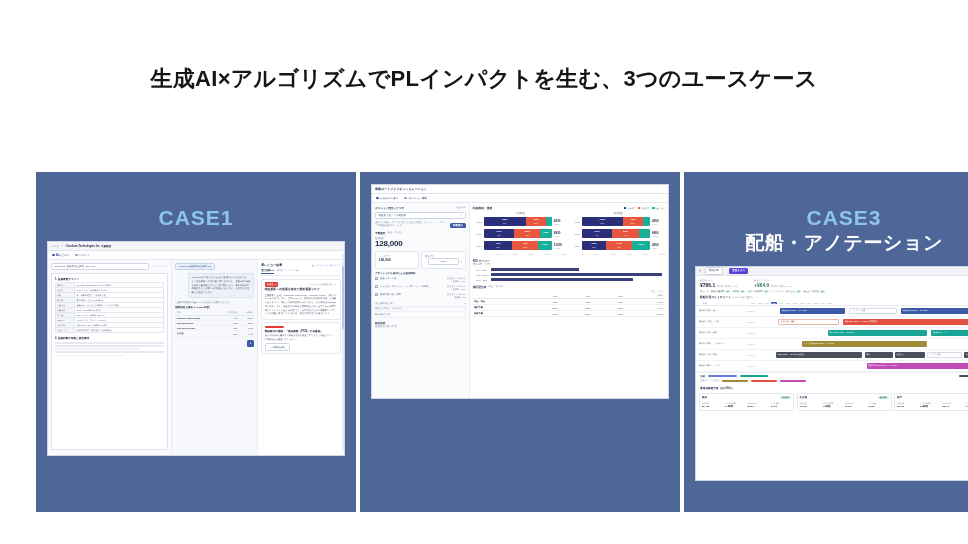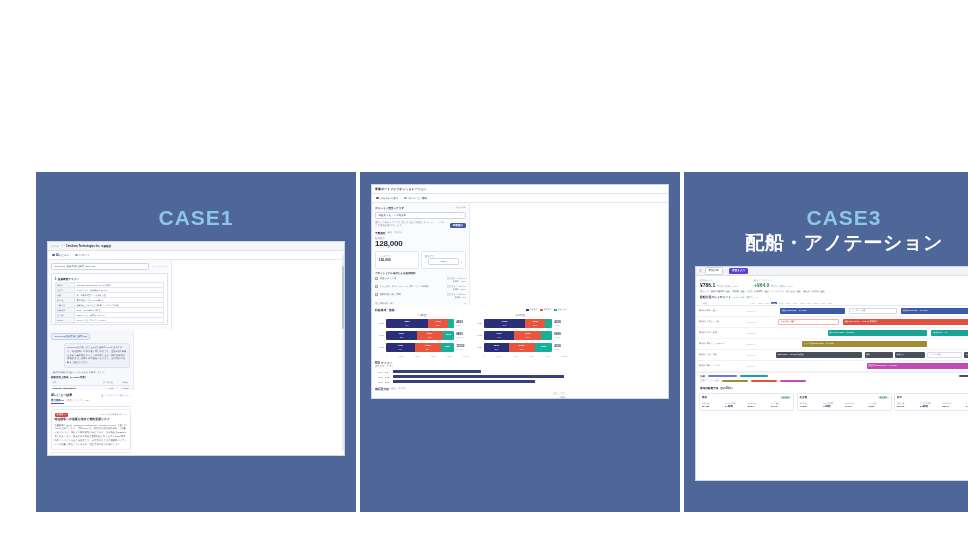--- a/index.html
+++ b/index.html
@@ -57,21 +57,21 @@
   .mu-topbar .crumb { font-size: 2.6px; color: #6a7183; }
   .mu-topbar .crumb.b { color: #2a3140; font-weight: 700; }
   .mu-tabs {
     height: 9px; border-bottom: 1px solid #e3e7f0; background:#fff;
     display: flex; align-items: center; gap: 6px; padding: 0 4px;
   }
   .mu-tab { font-size: 2.6px; color: #7b8292; display:flex; align-items:center; gap:1.5px; }
   .mu-tab.active { color: #2b3a67; font-weight: 700; }
   .mu-tab .dot { width:2.5px; height:2.5px; background:#9aa3b5; border-radius:1px; display:block;}
   .mu-tab.active .dot { background:#3d5aa8; }
-  .mu-body { display: flex; height: calc(100% - 18px); flex-direction: column; }
+  .mu-body { display: flex; height: calc(100% - 18px); }
   .mu-col { overflow: hidden; position: relative; }
   .mu-card {
     background: #fff; border: 1px solid #e2e6ef; border-radius: 1.5px;
     padding: 2.5px; margin-bottom: 2.5px;
   }
   .mu-label { font-size: 2.4px; color: #8089a0; line-height: 1.5; }
   .mu-line { height: 1.6px; background: #e6e9f1; border-radius: 1px; margin: 1.6px 0; }
   .mu-line.s { background:#eef0f6; }
   .mu-btn {
     display:inline-block; background:#3d5aa8; color:#fff; border-radius:1.5px;
@@ -170,20 +170,21 @@
   .sum-grid div { flex:1;}
   .sum-grid .l { font-size:1.8px; color:#939aac;}
   .sum-grid .v { font-size:2.4px; color:#2e3650; font-weight:700;}
 </style>
 </head>
 <body>
 
 <div class="slide">
 
   <div class="title-block">
+    <div class="sub-title">生成AI×アルゴリズムでPLインパクトを生む、3つのユースケース</div>
   </div>
 
   <div class="cases">
 
     <div class="case-panel">
       <div class="case-head">
         <div class="case-num">CASE1</div>
       </div>
       <div class="shot-wrap">
 

